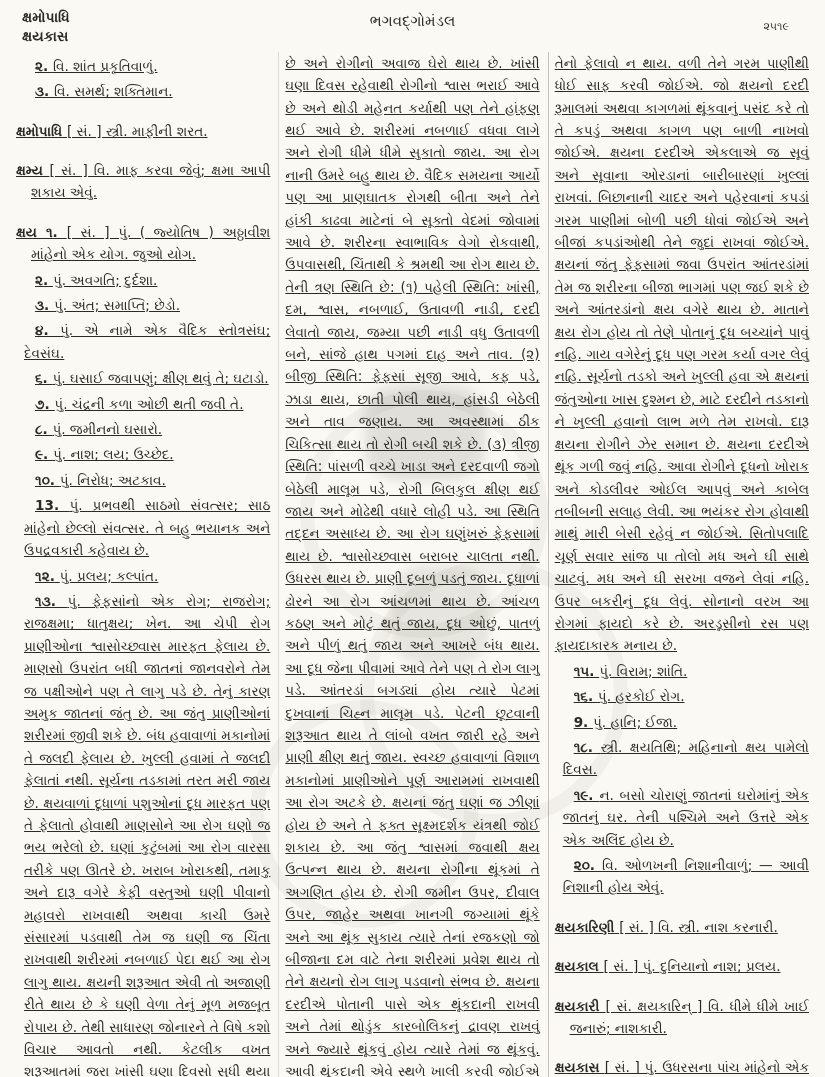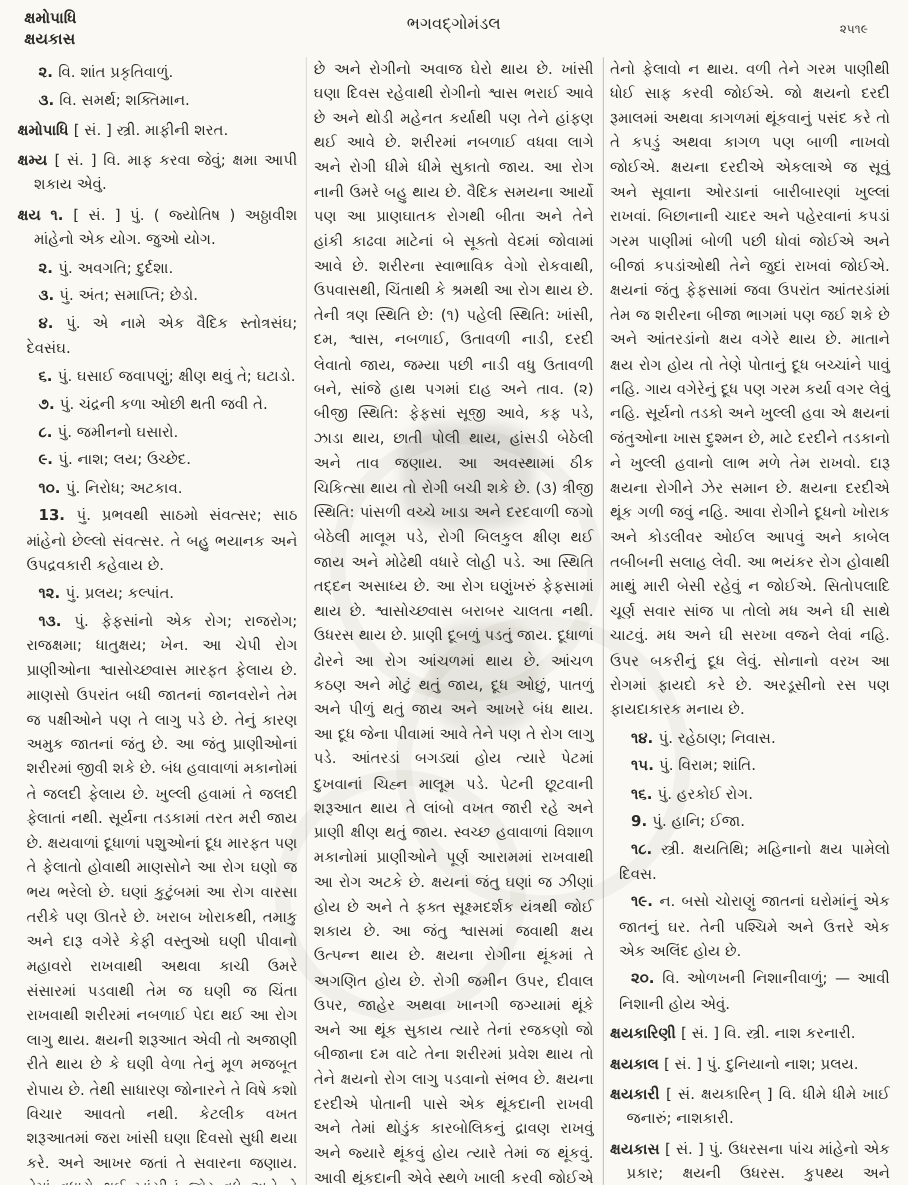--- a/index.html
+++ b/index.html
@@ -36,22 +36,22 @@
   .column {
     width: 255px;
     padding: 0 8px 0 6px;
     font-size: 13.6px;
     line-height: 22.4px;
     text-align: justify;
   }
   .column.rule-right { border-right: 1px solid rgba(90,85,75,0.35); }
   .column.rule-right-faint { border-right: 1px solid rgba(90,85,75,0.18); }
 
-  p.para { margin: 0; }
-  p.entry { padding-left: 15px; text-indent: -15px; margin-top: 5px; }
+  p.para { margin: 0; text-decoration: underline; }
+  p.entry { padding-left: 15px; text-indent: -15px; margin-top: 17px; }
   p.sense { padding-left: 8px; text-indent: 11px; margin-top: 3px; }
   p.plain { padding: 0; text-indent: 0; }
   b.headword, b.sense-number { font-weight: bold; }
 </style>
 </head>
 <body>
 
 <div class="wm ring" style="left:300px; top:390px; width:220px; height:220px;"></div>
 <div class="wm ring" style="left:360px; top:560px; width:240px; height:240px;"></div>
 <div class="wm ring" style="left:250px; top:700px; width:200px; height:200px;"></div>
@@ -86,21 +86,20 @@
         <p class="para sense"><b class="sense-number">૧૦. </b>પું. નિરોધ; અટકાવ.</p>
         <p class="para sense"><b class="sense-number">13. </b>પું. પ્રભવથી સાઠમો સંવત્સર; સાઠ માંહેનો છેલ્લો સંવત્સર. તે બહુ ભયાનક અને ઉપદ્રવકારી કહેવાય છે.</p>
         <p class="para sense"><b class="sense-number">૧૨. </b>પું. પ્રલય; કલ્પાંત.</p>
         <p class="para sense"><b class="sense-number">૧૩. </b>પું. ફેફસાંનો એક રોગ; રાજરોગ; રાજક્ષમા; ધાતુક્ષય; ખેન. આ ચેપી રોગ પ્રાણીઓના શ્વાસોચ્છ્વાસ મારફત ફેલાય છે. માણસો ઉપરાંત બધી જાતનાં જાનવરોને તેમ જ પક્ષીઓને પણ તે લાગુ પડે છે. તેનું કારણ અમુક જાતનાં જંતુ છે. આ જંતુ પ્રાણીઓનાં શરીરમાં જીવી શકે છે. બંધ હવાવાળાં મકાનોમાં તે જલદી ફેલાય છે. ખુલ્લી હવામાં તે જલદી ફેલાતાં નથી. સૂર્યના તડકામાં તરત મરી જાય છે. ક્ષયવાળાં દૂધાળાં પશુઓનાં દૂધ મારફત પણ તે ફેલાતો હોવાથી માણસોને આ રોગ ઘણો જ ભય ભરેલો છે. ઘણાં કુટુંબમાં આ રોગ વારસા તરીકે પણ ઊતરે છે. ખરાબ ખોરાકથી, તમાકુ અને દારૂ વગેરે કેફી વસ્તુઓ ઘણી પીવાનો મહાવરો રાખવાથી અથવા કાચી ઉમરે સંસારમાં પડવાથી તેમ જ ઘણી જ ચિંતા રાખવાથી શરીરમાં નબળાઈ પેદા થઈ આ રોગ લાગુ થાય. ક્ષયની શરૂઆત એવી તો અજાણી રીતે થાય છે કે ઘણી વેળા તેનું મૂળ મજબૂત રોપાય છે. તેથી સાધારણ જોનારને તે વિષે કશો વિચાર આવતો નથી. કેટલીક વખત શરૂઆતમાં જરા ખાંસી ઘણા દિવસો સુધી થયા કરે. અને આખર જતાં તે સવારના જણાય. તેમાં વધારો થઈ ખાંસીનું જોર વધે અને તે કાયમ રહે. તેની સાથે થોડો ચીકણો, પાતળો બલગમ પડે. આ ખાંસી થતી વેળા ગળામાં ખરાટી લાગે</p>
       </div>
     <div class="column rule-right">
         <p class="para plain">છે અને રોગીનો અવાજ ઘેરો થાય છે. ખાંસી ઘણા દિવસ રહેવાથી રોગીનો શ્વાસ ભરાઈ આવે છે અને થોડી મહેનત કર્યાથી પણ તેને હાંફણ થઈ આવે છે. શરીરમાં નબળાઈ વધવા લાગે અને રોગી ધીમે ધીમે સુકાતો જાય. આ રોગ નાની ઉમરે બહુ થાય છે. વૈદિક સમયના આર્યો પણ આ પ્રાણઘાતક રોગથી બીતા અને તેને હાંકી કાઢવા માટેનાં બે સૂક્તો વેદમાં જોવામાં આવે છે. શરીરના સ્વાભાવિક વેગો રોકવાથી, ઉપવાસથી, ચિંતાથી કે શ્રમથી આ રોગ થાય છે. તેની ત્રણ સ્થિતિ છે: (૧) પહેલી સ્થિતિ: ખાંસી, દમ, શ્વાસ, નબળાઈ, ઉતાવળી નાડી, દરદી લેવાતો જાય, જમ્યા પછી નાડી વધુ ઉતાવળી બને, સાંજે હાથ પગમાં દાહ અને તાવ. (૨) બીજી સ્થિતિ: ફેફસાં સૂજી આવે, કફ પડે, ઝાડા થાય, છાતી પોલી થાય, હાંસડી બેઠેલી અને તાવ જણાય. આ અવસ્થામાં ઠીક ચિકિત્સા થાય તો રોગી બચી શકે છે. (૩) ત્રીજી સ્થિતિ: પાંસળી વચ્ચે ખાડા અને દરદવાળી જગો બેઠેલી માલૂમ પડે, રોગી બિલકુલ ક્ષીણ થઈ જાય અને મોઢેથી વધારે લોહી પડે. આ સ્થિતિ તદ્દન અસાધ્ય છે. આ રોગ ઘણુંખરું ફેફસામાં થાય છે. શ્વાસોચ્છ્વાસ બરાબર ચાલતા નથી. ઉધરસ થાય છે. પ્રાણી દૂબળું પડતું જાય. દૂધાળાં ઢોરને આ રોગ આંચળમાં થાય છે. આંચળ કઠણ અને મોટું થતું જાય, દૂધ ઓછું, પાતળું અને પીળું થતું જાય અને આખરે બંધ થાય. આ દૂધ જેના પીવામાં આવે તેને પણ તે રોગ લાગુ પડે. આંતરડાં બગડ્યાં હોય ત્યારે પેટમાં દુખવાનાં ચિહ્ન માલૂમ પડે. પેટની છૂટવાની શરૂઆત થાય તે લાંબો વખત જારી રહે અને પ્રાણી ક્ષીણ થતું જાય. સ્વચ્છ હવાવાળાં વિશાળ મકાનોમાં પ્રાણીઓને પૂર્ણ આરામમાં રાખવાથી આ રોગ અટકે છે. ક્ષયનાં જંતુ ઘણાં જ ઝીણાં હોય છે અને તે ફક્ત સૂક્ષ્મદર્શક યંત્રથી જોઈ શકાય છે. આ જંતુ શ્વાસમાં જવાથી ક્ષય ઉત્પન્ન થાય છે. ક્ષયના રોગીના થૂંકમાં તે અગણિત હોય છે. રોગી જમીન ઉપર, દીવાલ ઉપર, જાહેર અથવા ખાનગી જગ્યામાં થૂંકે અને આ થૂંક સુકાય ત્યારે તેનાં રજકણો જો બીજાના દમ વાટે તેના શરીરમાં પ્રવેશ થાય તો તેને ક્ષયનો રોગ લાગુ પડવાનો સંભવ છે. ક્ષયના દરદીએ પોતાની પાસે એક થૂંકદાની રાખવી અને તેમાં થોડુંક કારબોલિકનું દ્રાવણ રાખવું અને જ્યારે થૂંકવું હોય ત્યારે તેમાં જ થૂંકવું. આવી થૂંકદાની એવે સ્થળે ખાલી કરવી જોઈએ કે જ્યાંથી</p>
       </div>
     <div class="column">
         <p class="para plain">તેનો ફેલાવો ન થાય. વળી તેને ગરમ પાણીથી ધોઈ સાફ કરવી જોઈએ. જો ક્ષયનો દરદી રૂમાલમાં અથવા કાગળમાં થૂંકવાનું પસંદ કરે તો તે કપડું અથવા કાગળ પણ બાળી નાખવો જોઈએ. ક્ષયના દરદીએ એકલાએ જ સૂવું અને સૂવાના ઓરડાનાં બારીબારણાં ખુલ્લાં રાખવાં. બિછાનાની ચાદર અને પહેરવાનાં કપડાં ગરમ પાણીમાં બોળી પછી ધોવાં જોઈએ અને બીજાં કપડાંઓથી તેને જુદાં રાખવાં જોઈએ. ક્ષયનાં જંતુ ફેફસામાં જવા ઉપરાંત આંતરડાંમાં તેમ જ શરીરના બીજા ભાગમાં પણ જઈ શકે છે અને આંતરડાંનો ક્ષય વગેરે થાય છે. માતાને ક્ષય રોગ હોય તો તેણે પોતાનું દૂધ બચ્ચાંને પાવું નહિ. ગાય વગેરેનું દૂધ પણ ગરમ કર્યા વગર લેવું નહિ. સૂર્યનો તડકો અને ખુલ્લી હવા એ ક્ષયનાં જંતુઓના ખાસ દુશ્મન છે, માટે દરદીને તડકાનો ને ખુલ્લી હવાનો લાભ મળે તેમ રાખવો. દારૂ ક્ષયના રોગીને ઝેર સમાન છે. ક્ષયના દરદીએ થૂંક ગળી જવું નહિ. આવા રોગીને દૂધનો ખોરાક અને કોડલીવર ઓઈલ આપવું અને કાબેલ તબીબની સલાહ લેવી. આ ભયંકર રોગ હોવાથી માથું મારી બેસી રહેવું ન જોઈએ. સિતોપલાદિ ચૂર્ણ સવાર સાંજ પા તોલો મધ અને ઘી સાથે ચાટવું. મધ અને ઘી સરખા વજને લેવાં નહિ. ઉપર બકરીનું દૂધ લેવું. સોનાનો વરખ આ રોગમાં ફાયદો કરે છે. અરડૂસીનો રસ પણ ફાયદાકારક મનાય છે.</p>
-        <p class="para sense"><b class="sense-number">૧૪. </b>પું. રહેઠાણ; નિવાસ.</p>
         <p class="para sense"><b class="sense-number">૧૫. </b>પું. વિરામ; શાંતિ.</p>
         <p class="para sense"><b class="sense-number">૧૬. </b>પું. હરકોઈ રોગ.</p>
         <p class="para sense"><b class="sense-number">9. </b>પું. હાનિ; ઈજા.</p>
         <p class="para sense"><b class="sense-number">૧૮. </b>સ્ત્રી. ક્ષયતિથિ; મહિનાનો ક્ષય પામેલો દિવસ.</p>
         <p class="para sense"><b class="sense-number">૧૯. </b>ન. બસો ચોરાણું જાતનાં ઘરોમાંનું એક જાતનું ઘર. તેની પશ્ચિમે અને ઉત્તરે એક એક અલિંદ હોય છે.</p>
         <p class="para sense"><b class="sense-number">૨૦. </b>વિ. ઓળખની નિશાનીવાળું; — આવી નિશાની હોય એવું.</p>
         <p class="para entry"><b class="headword">ક્ષયકારિણી </b>[ સં. ] વિ. સ્ત્રી. નાશ કરનારી.</p>
         <p class="para entry"><b class="headword">ક્ષયકાલ </b>[ સં. ] પું. દુનિયાનો નાશ; પ્રલય.</p>
         <p class="para entry"><b class="headword">ક્ષયકારી </b>[ સં. ક્ષયકારિન્ ] વિ. ધીમે ધીમે ખાઈ જનારું; નાશકારી.</p>
         <p class="para entry"><b class="headword">ક્ષયકાસ </b>[ સં. ] પું. ઉધરસના પાંચ માંહેનો એક પ્રકાર; ક્ષયની ઉધરસ. કુપથ્ય અને વિષમાશન કરવાથી, બહુ મૈથુન કરવાથી,</p>

